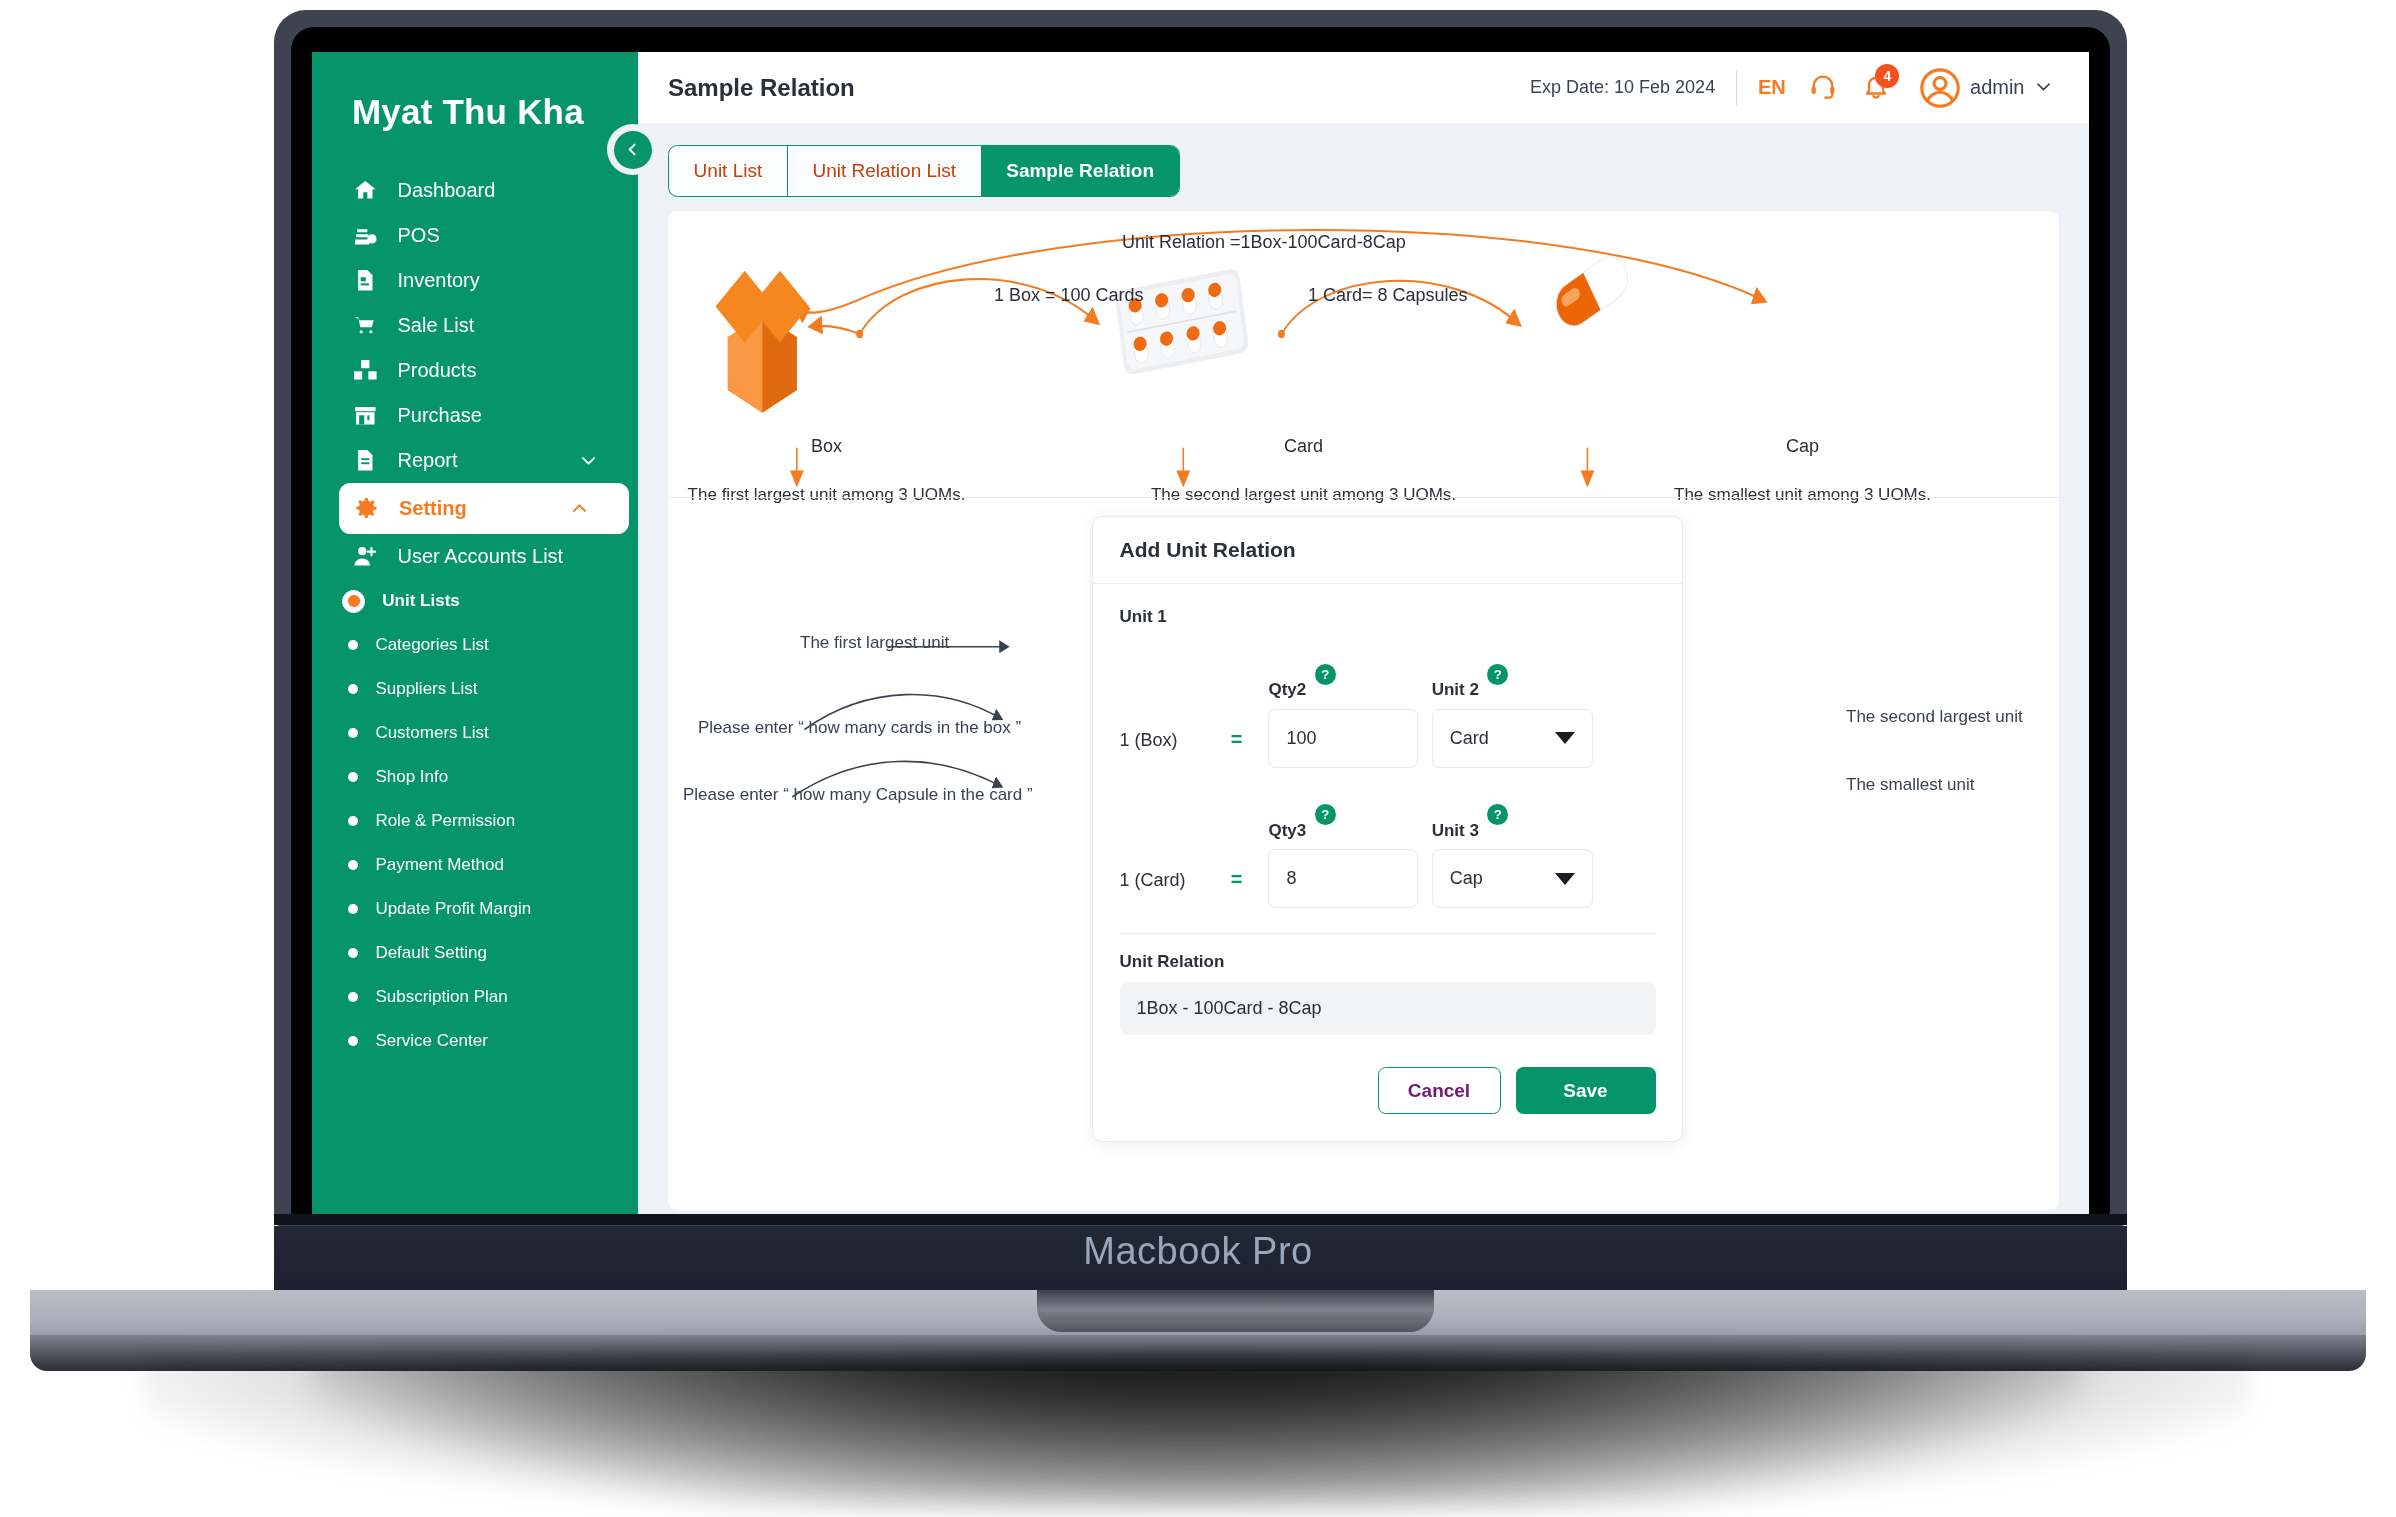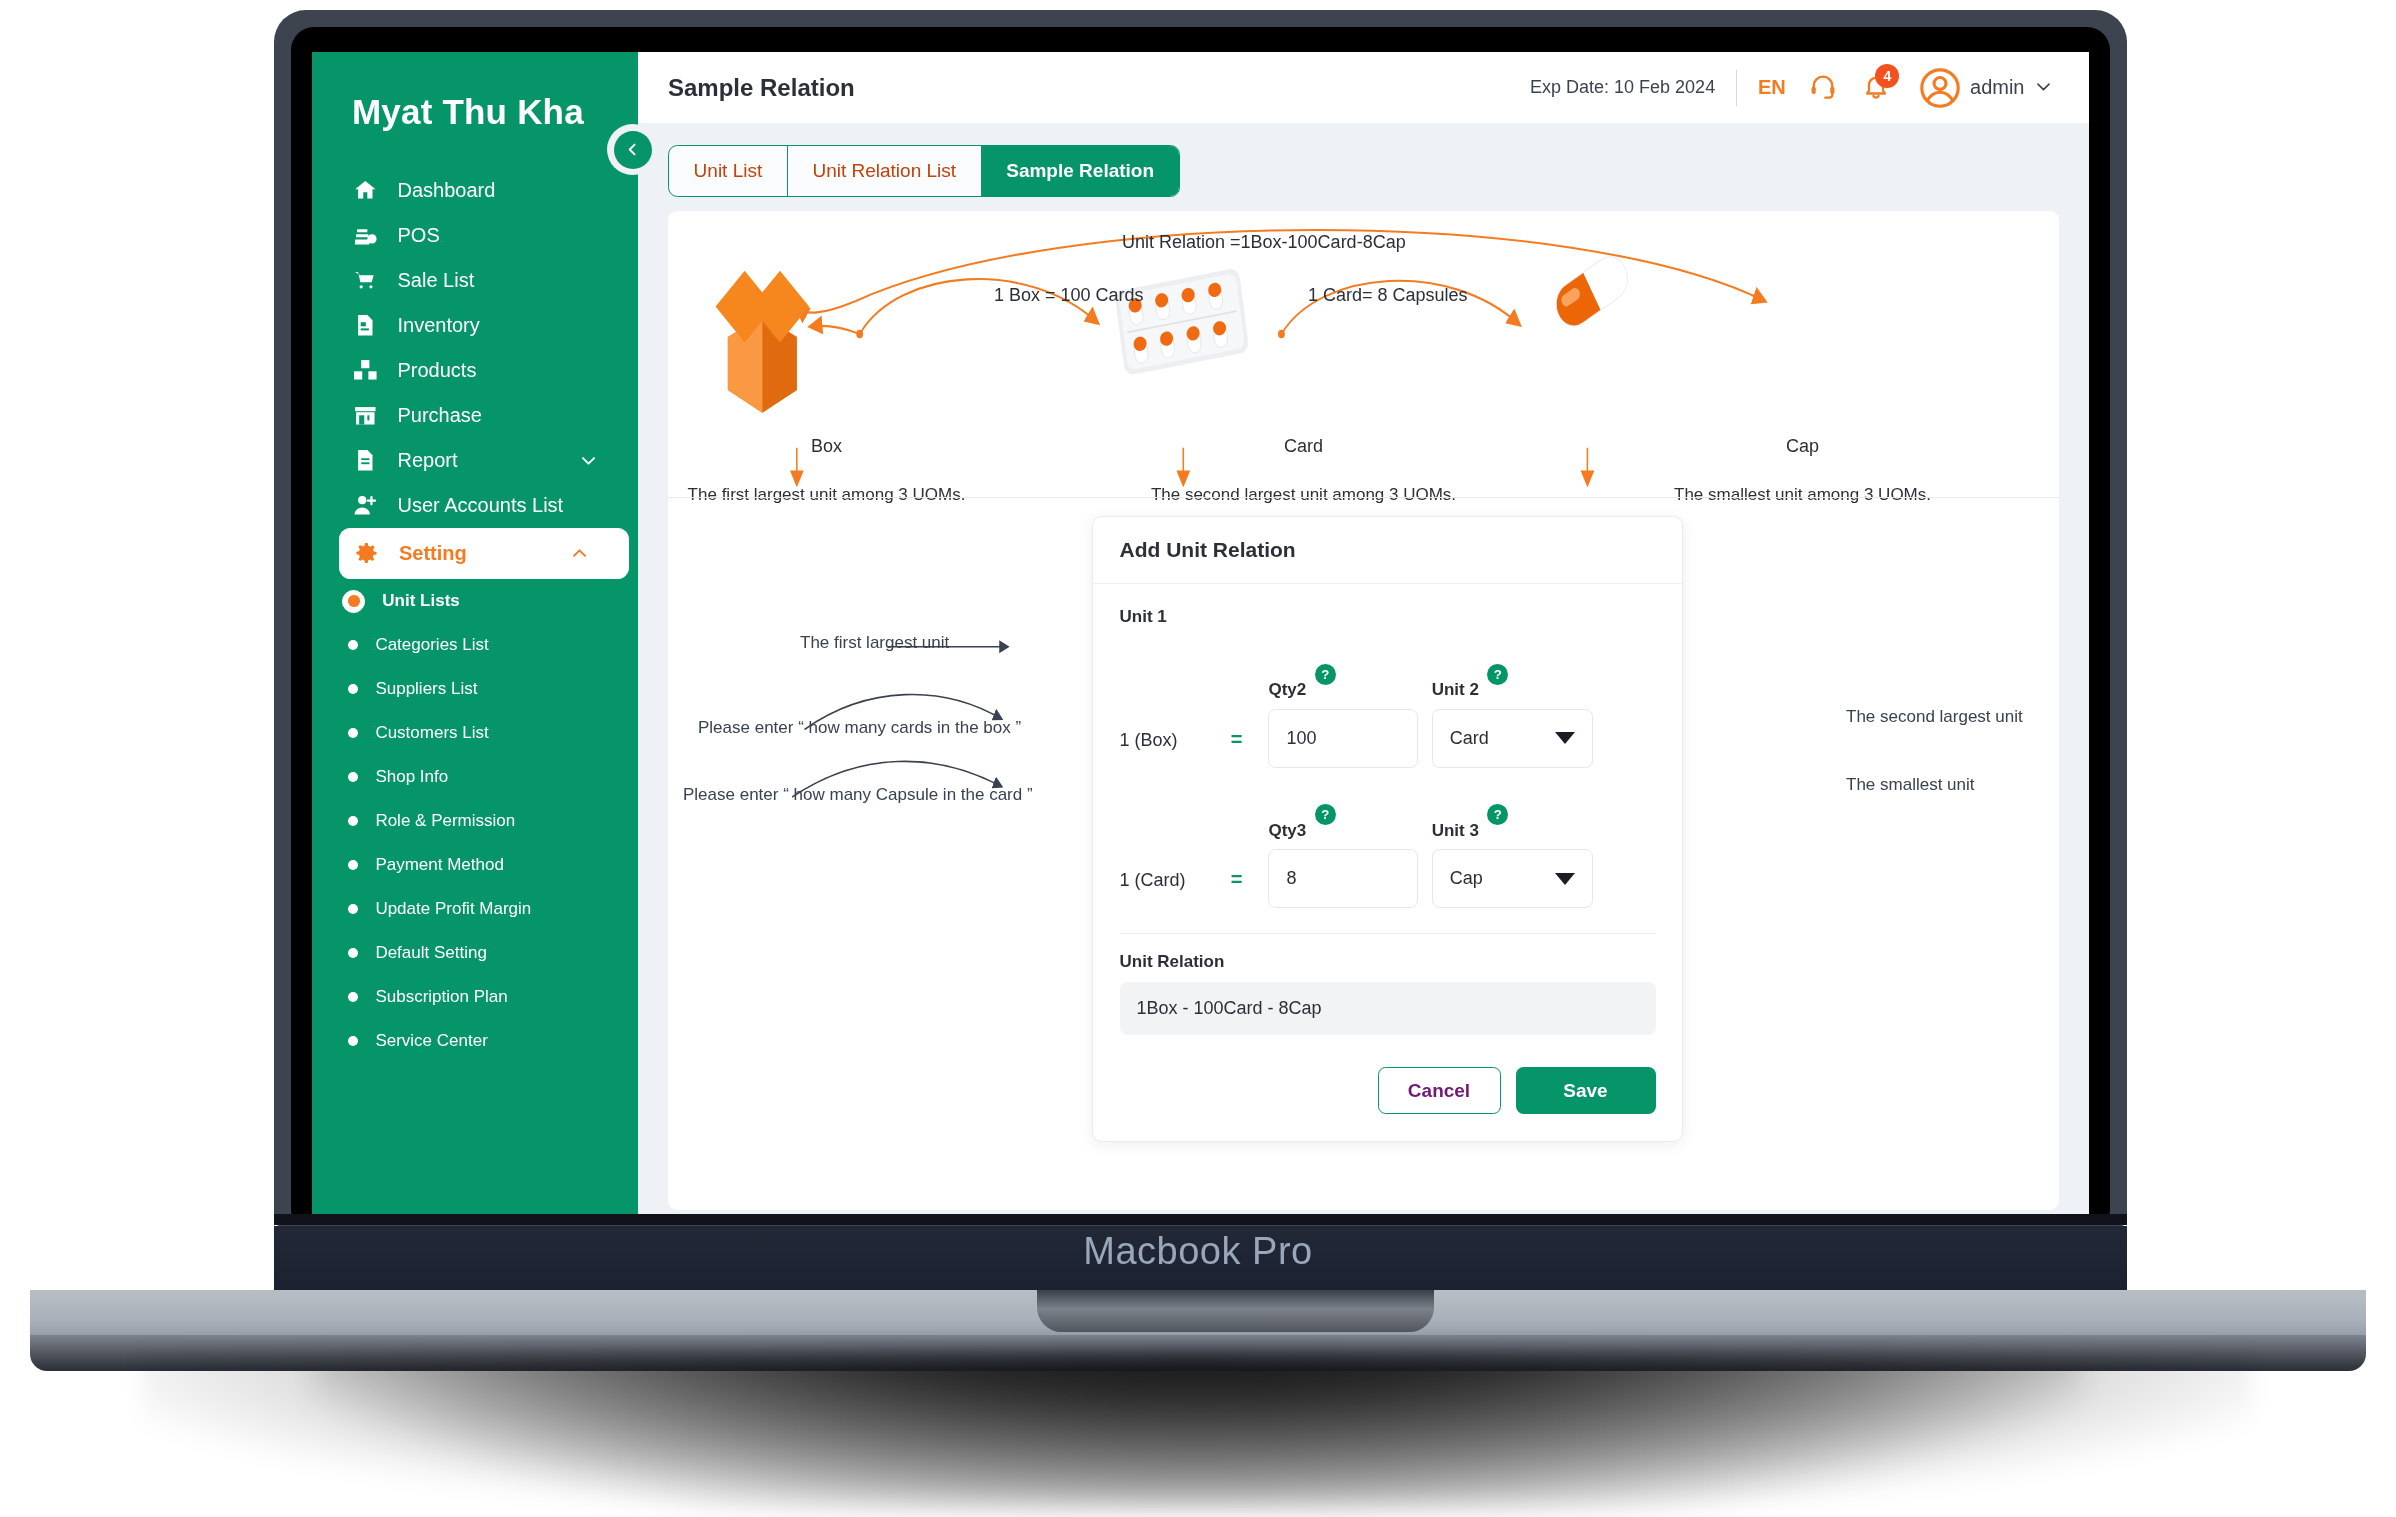--- a/index.html
+++ b/index.html
@@ -268,35 +268,35 @@
               <path d="M4 6h10v3H4zM3 11h12v3H3zM2 16h14v5H2z"></path>
               <circle cx="18.5" cy="15.5" r="4.5"></circle>
             </svg>
         </span>
         <span>POS</span>
       </div>
 
       <div class="nav-item">
         <span class="ico">
           <svg viewBox="0 0 24 24">
-              <path d="M2 4h3l2.2 10h11l2-7H7M8 20a1.6 1.6 0 1 0 0-3.2A1.6 1.6 0 0 0 8 20zM17.5 20a1.6 1.6 0 1 0 0-3.2 1.6 1.6 0 0 0 0 3.2z"></path>
-            </svg>
-        </span>
-        <span>Sale List</span>
-      </div>
-
-      <div class="nav-item">
-        <span class="ico">
-          <svg viewBox="0 0 24 24">
               <path d="M5 2h9l5 5v15H5z"></path>
               <rect x="7.5" y="9" width="5" height="4" fill="#069569"></rect>
               <rect x="7.5" y="15" width="8" height="2" fill="#069569"></rect>
             </svg>
         </span>
         <span>Inventory</span>
+      </div>
+
+      <div class="nav-item">
+        <span class="ico">
+          <svg viewBox="0 0 24 24">
+              <path d="M2 4h3l2.2 10h11l2-7H7M8 20a1.6 1.6 0 1 0 0-3.2A1.6 1.6 0 0 0 8 20zM17.5 20a1.6 1.6 0 1 0 0-3.2 1.6 1.6 0 0 0 0 3.2z"></path>
+            </svg>
+        </span>
+        <span>Sale List</span>
       </div>
 
       <div class="nav-item">
         <span class="ico">
           <svg viewBox="0 0 24 24">
               <rect x="8" y="2" width="8" height="8"></rect>
               <rect x="1" y="13" width="8" height="8"></rect>
               <rect x="15" y="13" width="8" height="8"></rect>
             </svg>
         </span>
@@ -324,43 +324,43 @@
             </svg>
         </span>
         <span>Report</span>
         <span class="chev">
           <svg viewBox="0 0 24 24">
               <polyline points="5,9 12,16 19,9" fill="none" stroke="#fff" stroke-width="2.4" stroke-linecap="round" stroke-linejoin="round"></polyline>
             </svg>
         </span>
       </div>
 
+      <div class="nav-item active">
+        <span class="ico">
+          <svg viewBox="0 0 24 24">
+              <path d="M12 8.2a3.8 3.8 0 1 0 0 7.6 3.8 3.8 0 0 0 0-7.6zm10 5.1v-2.6l-2.6-.5a7.6 7.6 0 0 0-.8-2l1.5-2.2-1.8-1.8-2.2 1.5a7.6 7.6 0 0 0-2-.8L13.3 2h-2.6l-.5 2.6a7.6 7.6 0 0 0-2 .8L6 3.9 4.2 5.7l1.5 2.2a7.6 7.6 0 0 0-.8 2L2.3 10.4v2.6l2.6.5c.2.7.5 1.4.8 2L4.2 17.7 6 19.5l2.2-1.5c.6.4 1.3.6 2 .8l.5 2.6h2.6l.5-2.6c.7-.2 1.4-.5 2-.8l2.2 1.5 1.8-1.8-1.5-2.2c.4-.6.6-1.3.8-2z"></path>
+            </svg>
+        </span>
+        <span>Setting</span>
+        <span class="chev">
+          <svg viewBox="0 0 24 24">
+              <polyline points="5,15 12,8 19,15" fill="none" stroke="#F47B20" stroke-width="2.4" stroke-linecap="round" stroke-linejoin="round"></polyline>
+            </svg>
+        </span>
+      </div>
+
       <div class="nav-item">
         <span class="ico">
           <svg viewBox="0 0 24 24">
               <circle cx="9" cy="7" r="4"></circle>
               <path d="M1.5 21c0-4.1 3.4-6.8 7.5-6.8s7.5 2.7 7.5 6.8z"></path>
               <path d="M18 4v7M14.5 7.5h7" stroke="#fff" stroke-width="2.2" stroke-linecap="round"></path>
             </svg>
         </span>
         <span>User Accounts List</span>
-      </div>
-
-      <div class="nav-item active">
-        <span class="ico">
-          <svg viewBox="0 0 24 24">
-              <path d="M12 8.2a3.8 3.8 0 1 0 0 7.6 3.8 3.8 0 0 0 0-7.6zm10 5.1v-2.6l-2.6-.5a7.6 7.6 0 0 0-.8-2l1.5-2.2-1.8-1.8-2.2 1.5a7.6 7.6 0 0 0-2-.8L13.3 2h-2.6l-.5 2.6a7.6 7.6 0 0 0-2 .8L6 3.9 4.2 5.7l1.5 2.2a7.6 7.6 0 0 0-.8 2L2.3 10.4v2.6l2.6.5c.2.7.5 1.4.8 2L4.2 17.7 6 19.5l2.2-1.5c.6.4 1.3.6 2 .8l.5 2.6h2.6l.5-2.6c.7-.2 1.4-.5 2-.8l2.2 1.5 1.8-1.8-1.5-2.2c.4-.6.6-1.3.8-2z"></path>
-            </svg>
-        </span>
-        <span>Setting</span>
-        <span class="chev">
-          <svg viewBox="0 0 24 24">
-              <polyline points="5,15 12,8 19,15" fill="none" stroke="#F47B20" stroke-width="2.4" stroke-linecap="round" stroke-linejoin="round"></polyline>
-            </svg>
-        </span>
       </div>
 
       <div class="sub-item current">
         <span class="dot"></span>
         <span>Unit Lists</span>
       </div>
       <div class="sub-item">
         <span class="dot"></span>
         <span>Categories List</span>
       </div>

